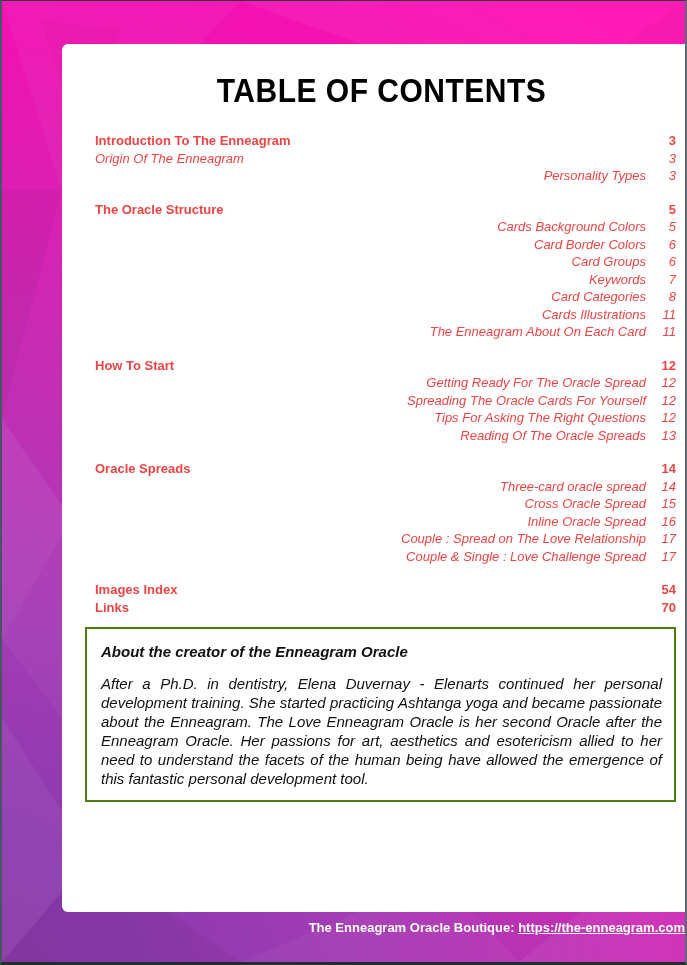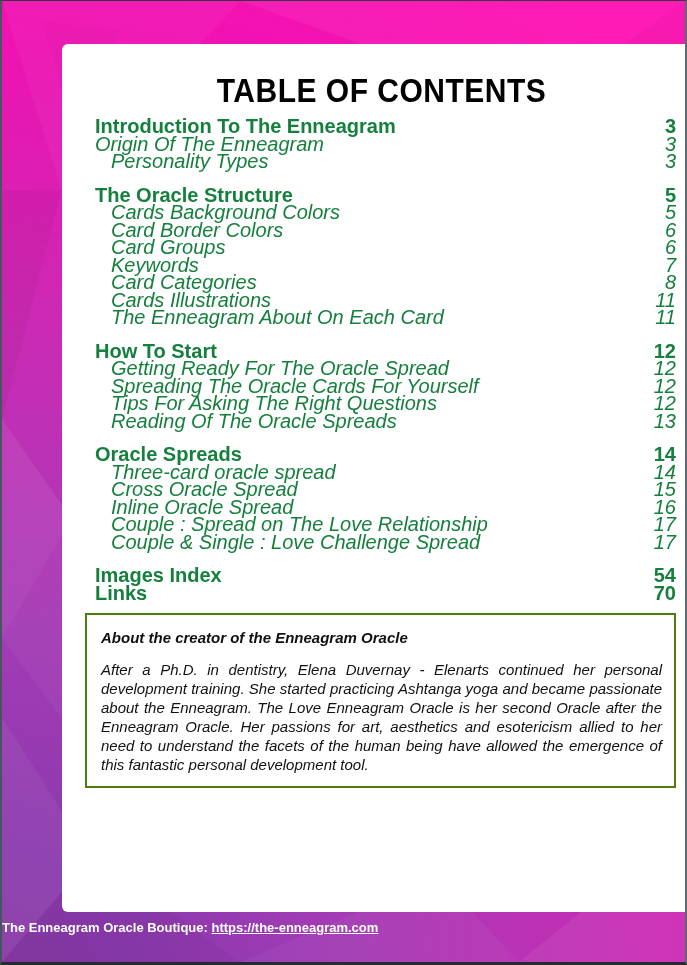--- a/index.html
+++ b/index.html
@@ -39,38 +39,38 @@
     margin-top: 28px;
     text-align: center;
     font-size: 30px;
     font-weight: bold;
     letter-spacing: 0.5px;
     color: #000;
     transform: scaleY(1.12);
     transform-origin: center top;
   }
   .toc {
-    margin: 12px 25px 0 33px;
-    font-size: 20px;
+    margin: 26px 25px 0 33px;
+    font-size: 13px;
     line-height: 17.5px;
-    color: #15803d;
+    color: #ef4444;
   }
   .toc-section { margin-top: 16px; }
   .toc-section:first-child { margin-top: 0; }
   .row {
     display: flex;
     justify-content: space-between;
     align-items: baseline;
   }
   .row .lbl { flex: 1 1 auto; }
   .row .pg { flex: 0 0 auto; text-align: right; min-width: 30px; }
   .row.hdr { font-weight: bold; }
   .row.lvl1 { font-style: italic; }
   .row.lvl2 { font-style: italic; }
-  .row.lvl2 .lbl { padding-left: 16px; }
+  .row.lvl2 .lbl { padding-left: 16px; text-align: right; }
   .about-box {
     margin: 11px 25px 0 23px;
     border: 2px solid #4d7c0f;
     padding: 13px 12px 12px 14px;
     font-size: 15px;
     line-height: 19px;
     color: #111;
   }
   .about-heading {
     font-weight: bold;
@@ -80,21 +80,21 @@
   .about-body {
     font-style: italic;
     text-align: justify;
   }
   .about-body b { font-weight: normal; }
   .footer {
     position: absolute;
     left: 0;
     top: 919px;
     width: 100%;
-    text-align: left;
+    text-align: right;
     color: #ffffff;
     font-size: 13px;
     font-weight: bold;
   }
   .footer-link {
     text-decoration: underline;
     cursor: pointer;
   }
 </style>
 </head>

